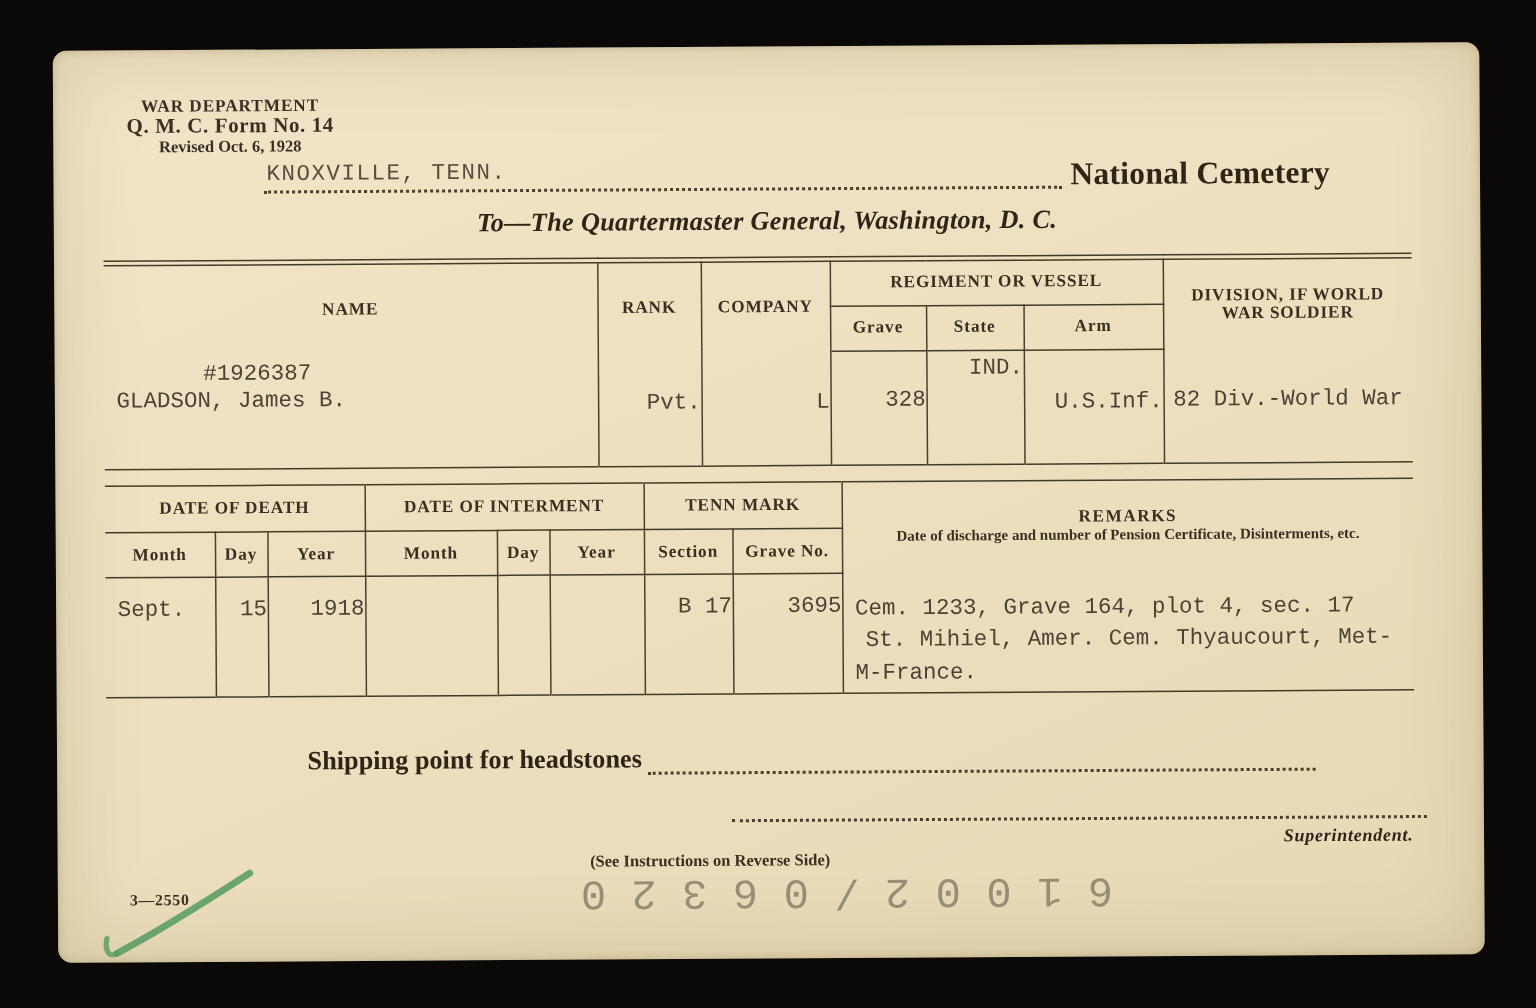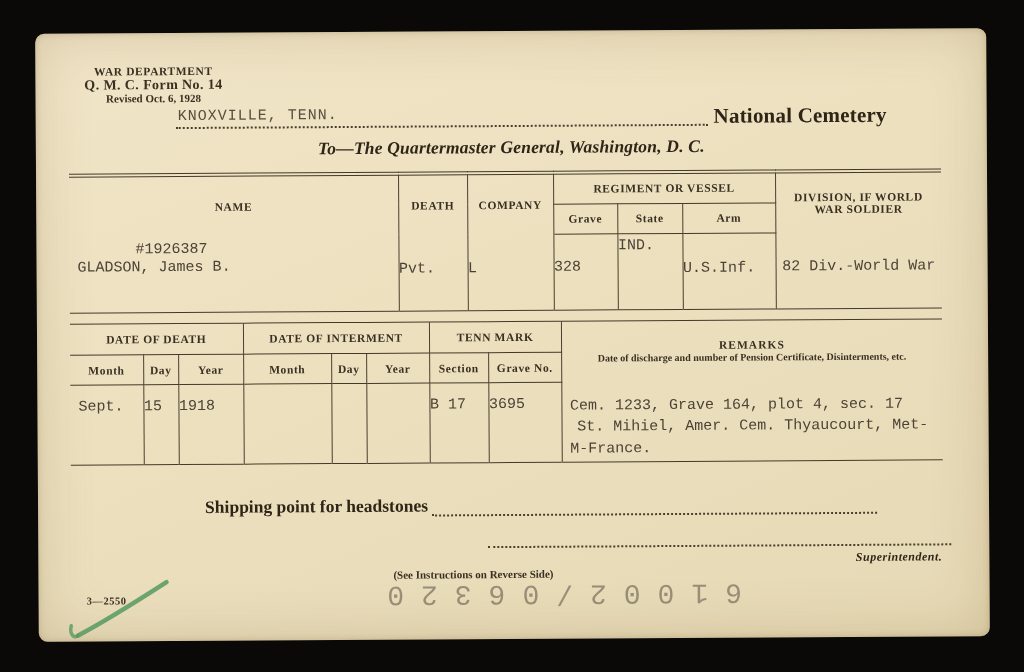--- a/index.html
+++ b/index.html
@@ -40,21 +40,21 @@
        letter-spacing:.6px; padding:2px 1px; vertical-align:middle; }
   td, th { border-right:1.1px solid #4a3f2e; }
   td.last, th.last { border-right:none; }
   tr.group-row th { height:31px; }
   tr.sub-row th { height:30px; border-bottom:1.1px solid #443a29; }
   th.grp { border-bottom:1.1px solid #443a29; }
   td { font-family:"Liberation Mono","DejaVu Sans Mono",monospace; font-size:15px;
        color:#4c4336; vertical-align:top; }
   #soldier-table td { height:76px; }
   #burial-table td { height:80px; }
-  .cell-center { text-align:left;margin-left:40px; }
+  .cell-center { text-align:right;margin-left:40px; }
   .pt-mid { padding-top:26px; }
   .pt-num { padding-top:24px; }
   .pt-top { padding-top:3px; }
   .name-cell .ln1 { margin-left:66px; padding-top:5px; }
   .name-cell .ln2 { margin-left:8px; padding-top:1px; }
   .division-cell { padding-left:6px; padding-top:26px; white-space:nowrap; }
   #burial-table td { padding-top:13px; }
   .death-month { padding-left:8px;margin-top:12px; }
   .remarks-head { line-height:1.25; }
   .remarks-head .r-title { font-size:11.5px; letter-spacing:1px; }
@@ -104,21 +104,21 @@
         <col style="width:69px">
         <col style="width:86px">
       <col style="width:64px">
         <col style="width:65px">
         <col style="width:93px">
         <col style="width:166px">
     </colgroup>
     <tbody>
         <tr class="group-row">
       <th rowspan="2">NAME</th>
-      <th rowspan="2">DEATH</th>
+      <th rowspan="2">RANK</th>
       <th rowspan="2">COMPANY</th>
       <th colspan="3" class="grp">REGIMENT OR VESSEL</th>
       <th rowspan="2" class="last" style="width:160px;padding:0 10px;">DIVISION, IF WORLD WAR SOLDIER</th>
     </tr>
     <tr class="sub-row">
       <th>Grave</th>
       <th>State</th>
       <th>Arm</th>
     </tr>
     <tr class="data-row">

